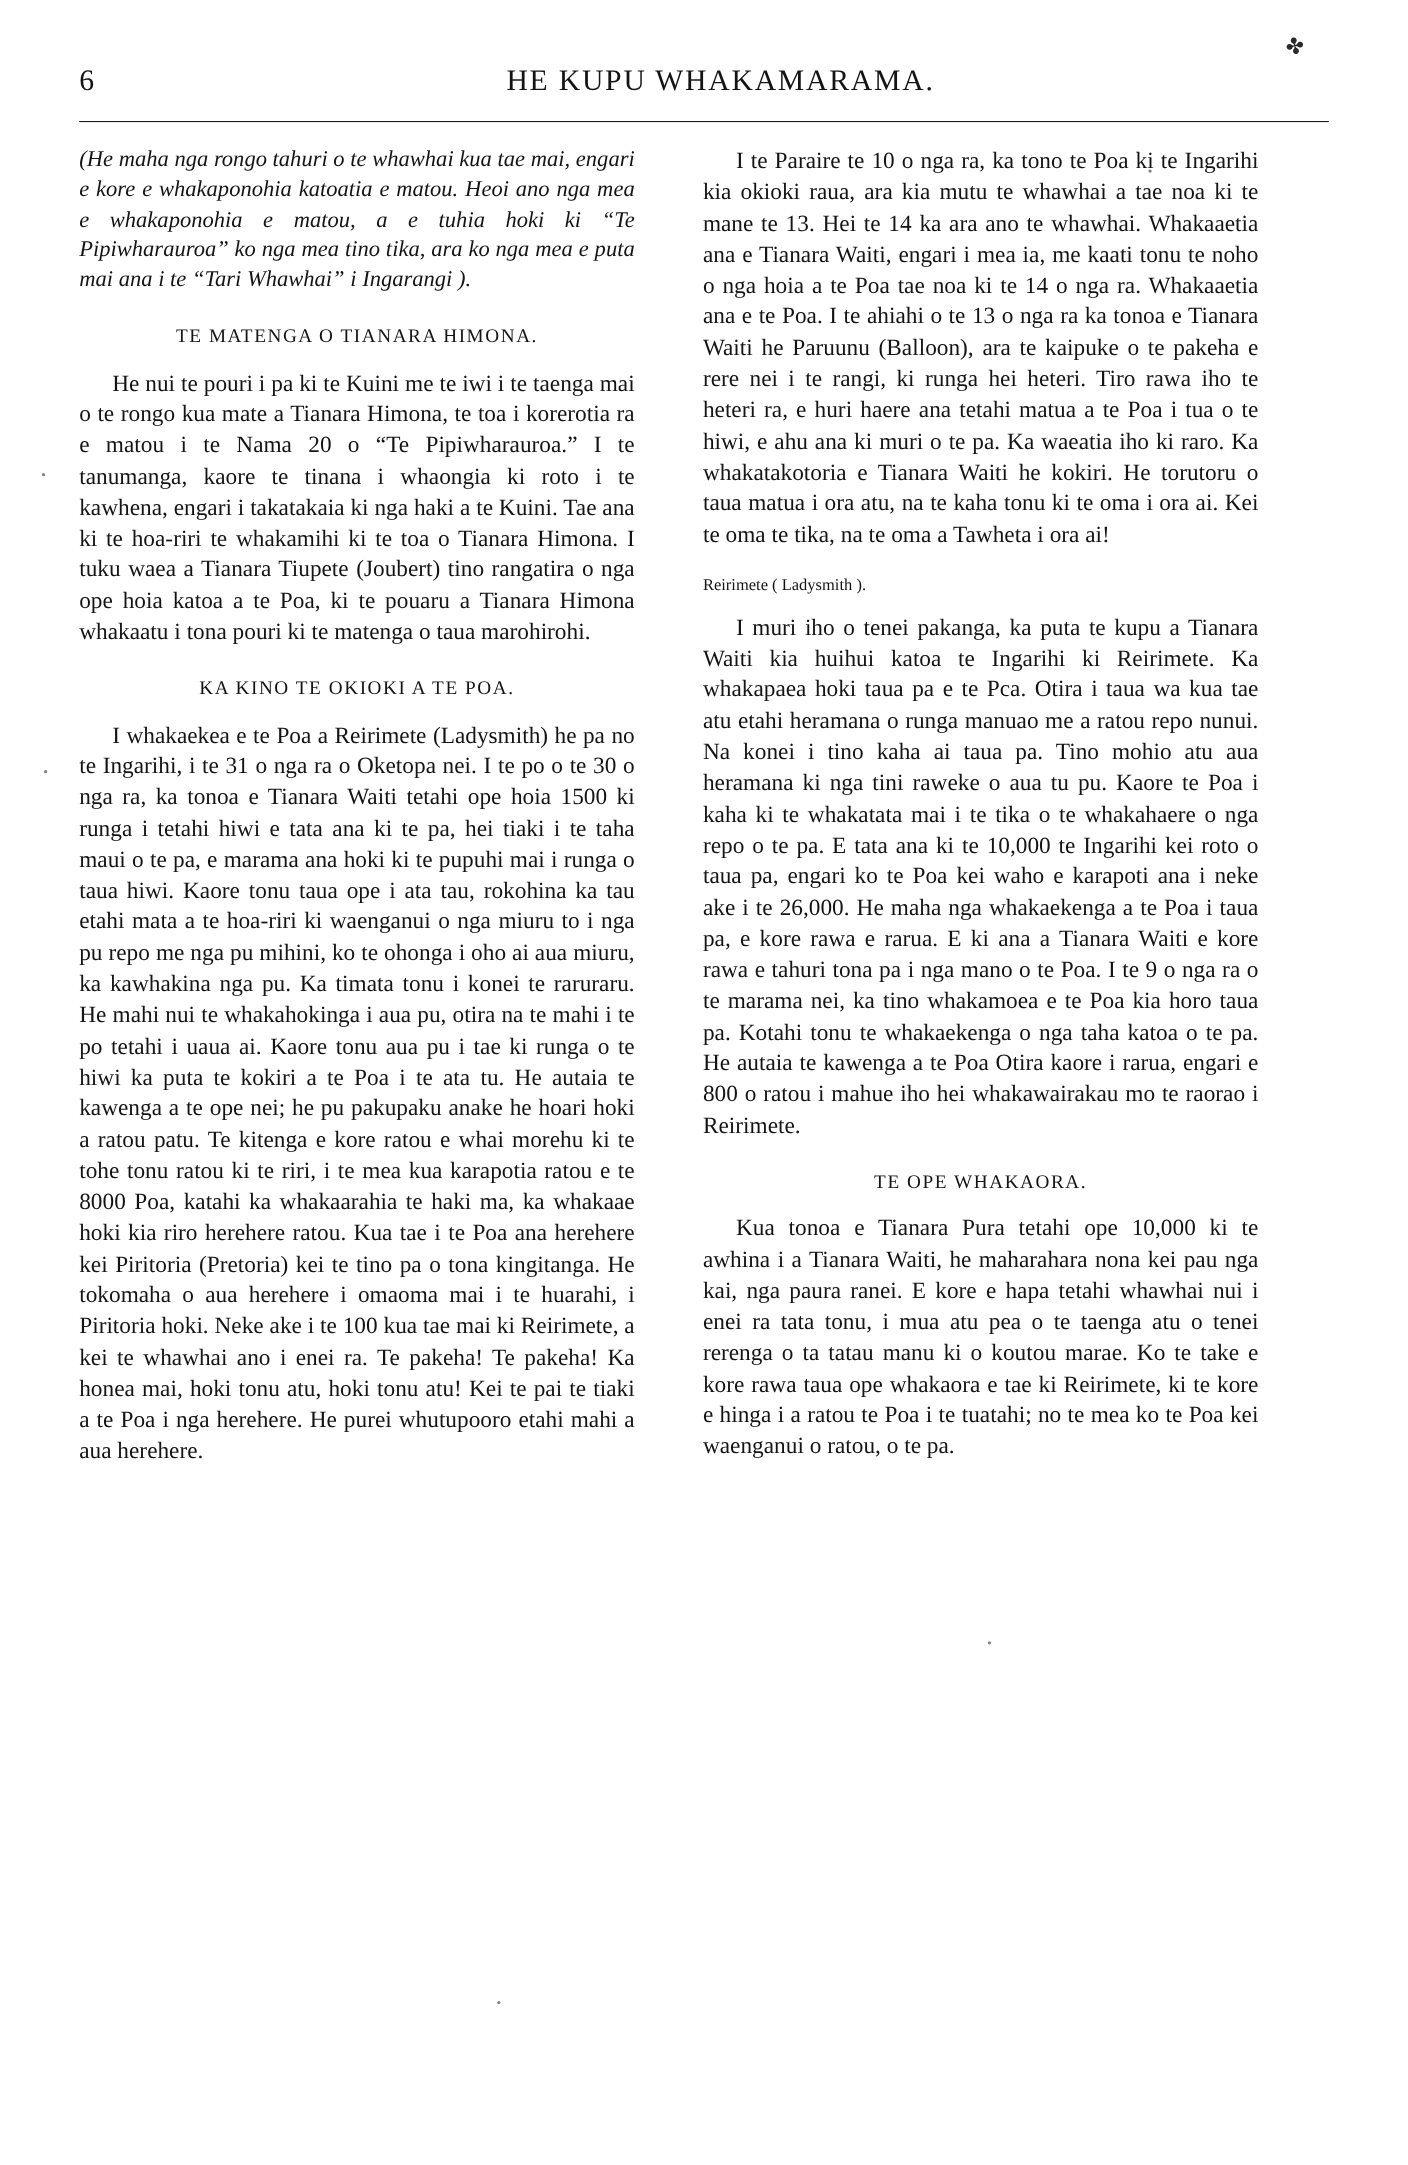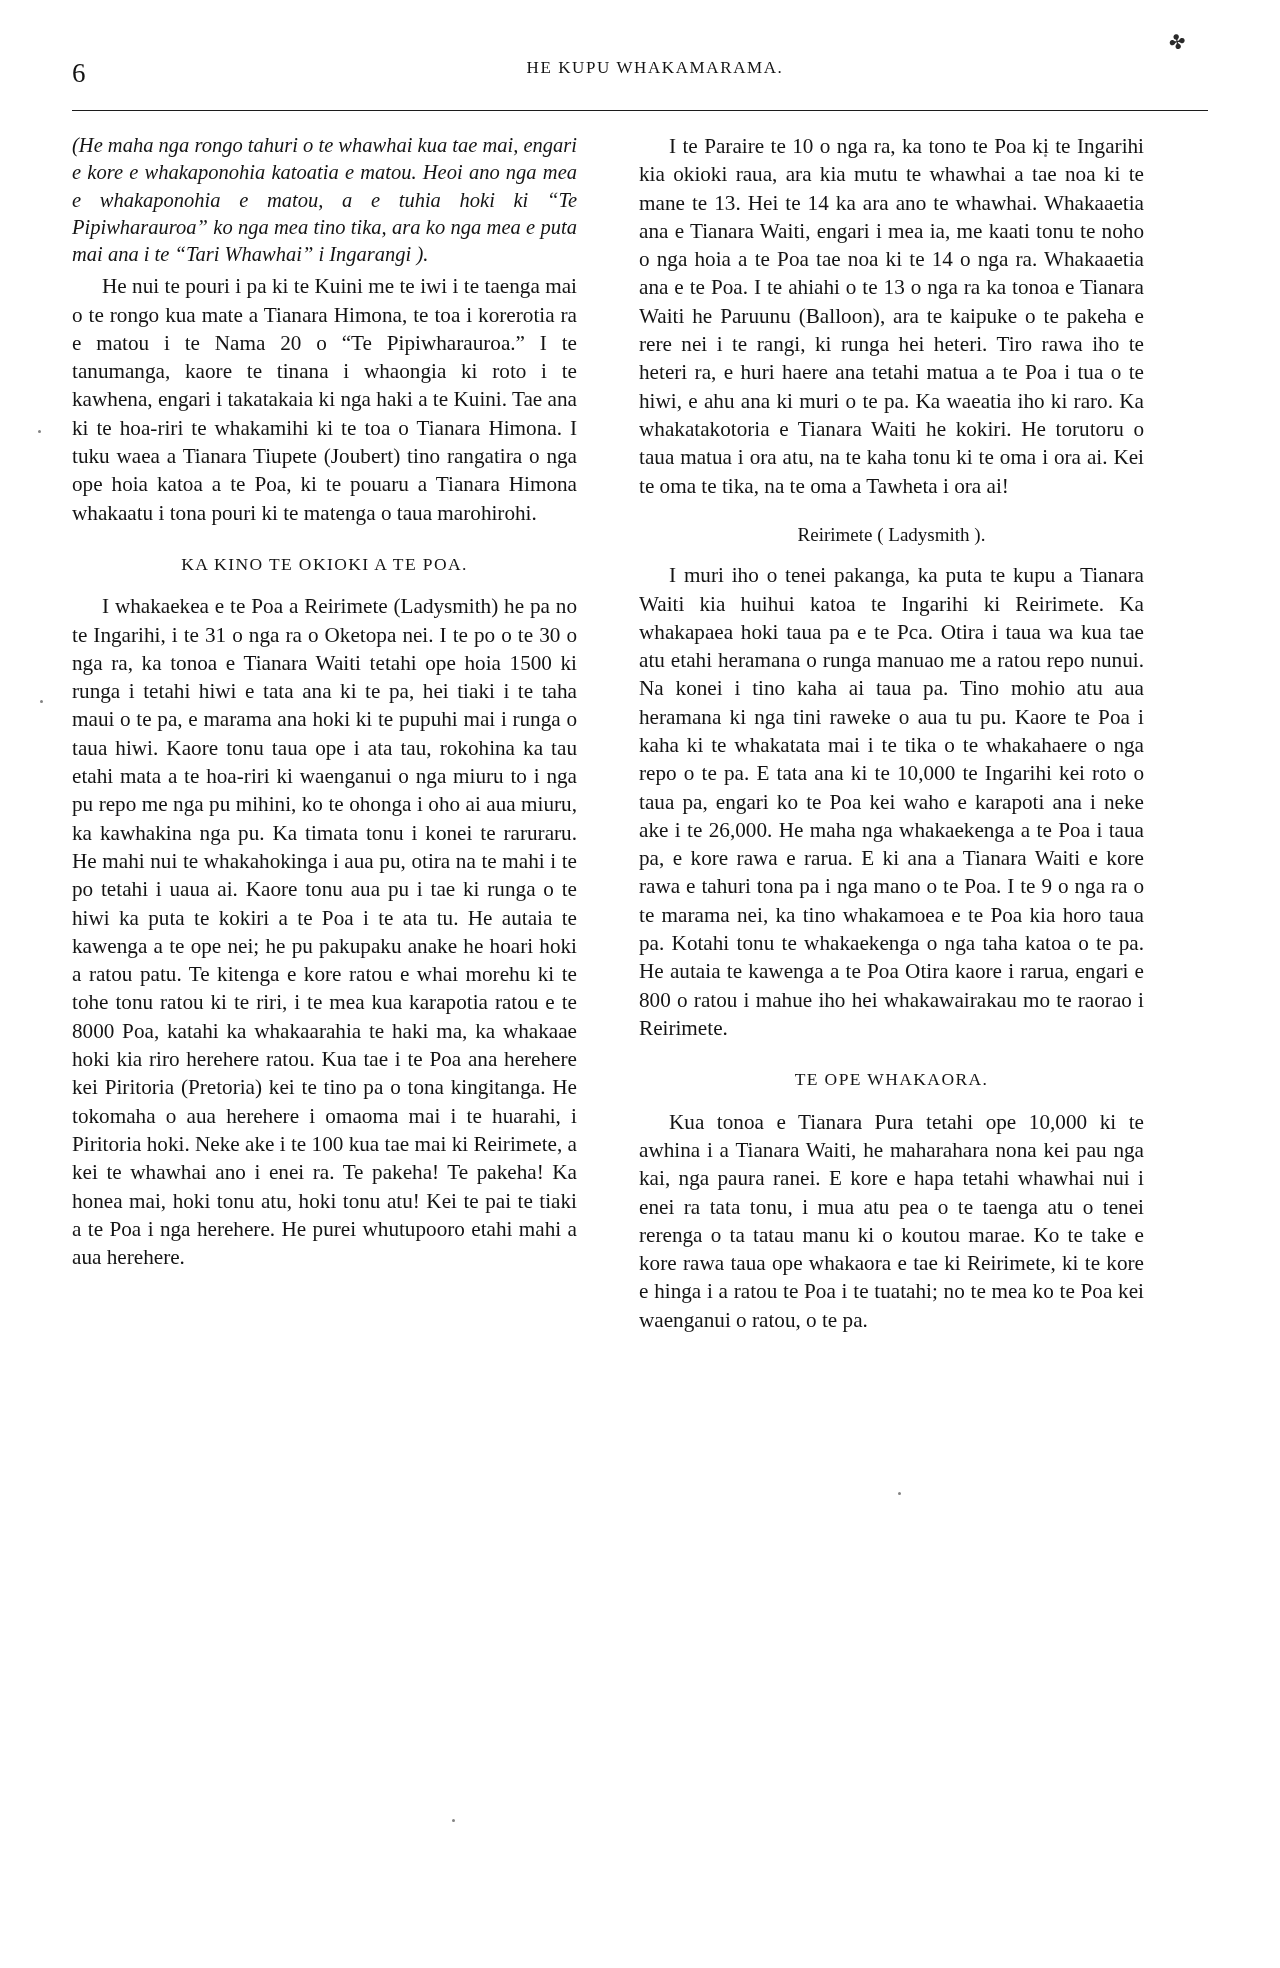--- a/index.html
+++ b/index.html
@@ -44,21 +44,21 @@
     top: 0;
     font-size: 27px;
     letter-spacing: 0.5px;
   }
   .running-title {
     position: absolute;
     left: 0;
     right: 0;
     top: 0;
     text-align: center;
-    font-size: 17px;
+    font-size: 27px;
     letter-spacing: 1.6px;
     padding-left: 30px;
   }
   .header-rule {
     position: absolute;
     left: 72px;
     right: 72px;
     top: 110px;
     border-top: 1.6px solid #1c1c1c;
   }
@@ -110,22 +110,21 @@
     font-size: 20.5px;
     line-height: 1.33;
     margin: 0 0 4px 0;
     text-align: justify;
   }
   p.para {
     margin: 0 0 0 0;
     text-indent: 30px;
   }
   .centered-head {
-    text-align: center;
-    font-size: 19px;
+    font-size: 15px;
     margin: 22px 0 14px 0;
   }
   
   .speck {
     position: absolute;
     width: 3px; height: 3px;
     background: #5a5a5a;
     border-radius: 50%;
     opacity: .75;
   }
@@ -140,20 +139,21 @@
   <div class="header">
     <div class="folio">6</div>
     <div class="running-title">HE KUPU WHAKAMARAMA.</div>
   </div>
   <div class="header-rule"></div>
 
   <div class="columns">
 
     <div class="col col-left">
       <p class="italic-intro">(He maha nga rongo tahuri o te whawhai kua tae mai, engari e kore e whakaponohia katoatia e matou. Heoi ano nga mea e whakaponohia e matou, a e tuhia hoki ki “Te Pipiwharauroa” ko nga mea tino tika, ara ko nga mea e puta mai ana i te “Tari Whawhai” i Ingarangi ).</p>
+      <h3 class="sub-title">TE MATENGA O TIANARA HIMONA.</h3>
       <p class="para">He nui te pouri i pa ki te Kuini me te iwi i te taenga mai o te rongo kua mate a Tianara Himona, te toa i korerotia ra e matou i te Nama 20 o “Te Pipiwharauroa.” I te tanumanga, kaore te tinana i whaongia ki roto i te kawhena, engari i takatakaia ki nga haki a te Kuini. Tae ana ki te hoa-riri te whakamihi ki te toa o Tianara Himona. I tuku waea a Tianara Tiupete (Joubert) tino rangatira o nga ope hoia katoa a te Poa, ki te pouaru a Tianara Himona whakaatu i tona pouri ki te matenga o taua marohirohi.</p>
       <h3 class="sub-title">KA KINO TE OKIOKI A TE POA.</h3>
       <p class="para">I whakaekea e te Poa a Reirimete (Ladysmith) he pa no te Ingarihi, i te 31 o nga ra o Oketopa nei. I te po o te 30 o nga ra, ka tonoa e Tianara Waiti tetahi ope hoia 1500 ki runga i tetahi hiwi e tata ana ki te pa, hei tiaki i te taha maui o te pa, e marama ana hoki ki te pupuhi mai i runga o taua hiwi. Kaore tonu taua ope i ata tau, rokohina ka tau etahi mata a te hoa-riri ki waenganui o nga miuru to i nga pu repo me nga pu mihini, ko te ohonga i oho ai aua miuru, ka kawhakina nga pu. Ka timata tonu i konei te raruraru. He mahi nui te whakahokinga i aua pu, otira na te mahi i te po tetahi i uaua ai. Kaore tonu aua pu i tae ki runga o te hiwi ka puta te kokiri a te Poa i te ata tu. He autaia te kawenga a te ope nei; he pu pakupaku anake he hoari hoki a ratou patu. Te kitenga e kore ratou e whai morehu ki te tohe tonu ratou ki te riri, i te mea kua karapotia ratou e te 8000 Poa, katahi ka whakaarahia te haki ma, ka whakaae hoki kia riro herehere ratou. Kua tae i te Poa ana herehere kei Piritoria (Pretoria) kei te tino pa o tona kingitanga. He tokomaha o aua herehere i omaoma mai i te huarahi, i Piritoria hoki. Neke ake i te 100 kua tae mai ki Reirimete, a kei te whawhai ano i enei ra. Te pakeha! Te pakeha! Ka honea mai, hoki tonu atu, hoki tonu atu! Kei te pai te tiaki a te Poa i nga herehere. He purei whutupooro etahi mahi a aua herehere.</p>
     </div>
 
     <div class="col col-right">
       <p class="para">I te Paraire te 10 o nga ra, ka tono te Poa ki te Ingarihi kia okioki raua, ara kia mutu te whawhai a tae noa ki te mane te 13. Hei te 14 ka ara ano te whawhai. Whakaaetia ana e Tianara Waiti, engari i mea ia, me kaati tonu te noho o nga hoia a te Poa tae noa ki te 14 o nga ra. Whakaaetia ana e te Poa. I te ahiahi o te 13 o nga ra ka tonoa e Tianara Waiti he Paruunu (Balloon), ara te kaipuke o te pakeha e rere nei i te rangi, ki runga hei heteri. Tiro rawa iho te heteri ra, e huri haere ana tetahi matua a te Poa i tua o te hiwi, e ahu ana ki muri o te pa. Ka waeatia iho ki raro. Ka whakatakotoria e Tianara Waiti he kokiri. He torutoru o taua matua i ora atu, na te kaha tonu ki te oma i ora ai. Kei te oma te tika, na te oma a Tawheta i ora ai!</p>
       <div class="centered-head">Reirimete ( Ladysmith ).</div>
       <p class="para">I muri iho o tenei pakanga, ka puta te kupu a Tianara Waiti kia huihui katoa te Ingarihi ki Reirimete. Ka whakapaea hoki taua pa e te Pca. Otira i taua wa kua tae atu etahi heramana o runga manuao me a ratou repo nunui. Na konei i tino kaha ai taua pa. Tino mohio atu aua heramana ki nga tini raweke o aua tu pu. Kaore te Poa i kaha ki te whakatata mai i te tika o te whakahaere o nga repo o te pa. E tata ana ki te 10,000 te Ingarihi kei roto o taua pa, engari ko te Poa kei waho e karapoti ana i neke ake i te 26,000. He maha nga whakaekenga a te Poa i taua pa, e kore rawa e rarua. E ki ana a Tianara Waiti e kore rawa e tahuri tona pa i nga mano o te Poa. I te 9 o nga ra o te marama nei, ka tino whakamoea e te Poa kia horo taua pa. Kotahi tonu te whakaekenga o nga taha katoa o te pa. He autaia te kawenga a te Poa Otira kaore i rarua, engari e 800 o ratou i mahue iho hei whakawairakau mo te raorao i Reirimete.</p>
       <h3 class="sub-title">TE OPE WHAKAORA.</h3>

